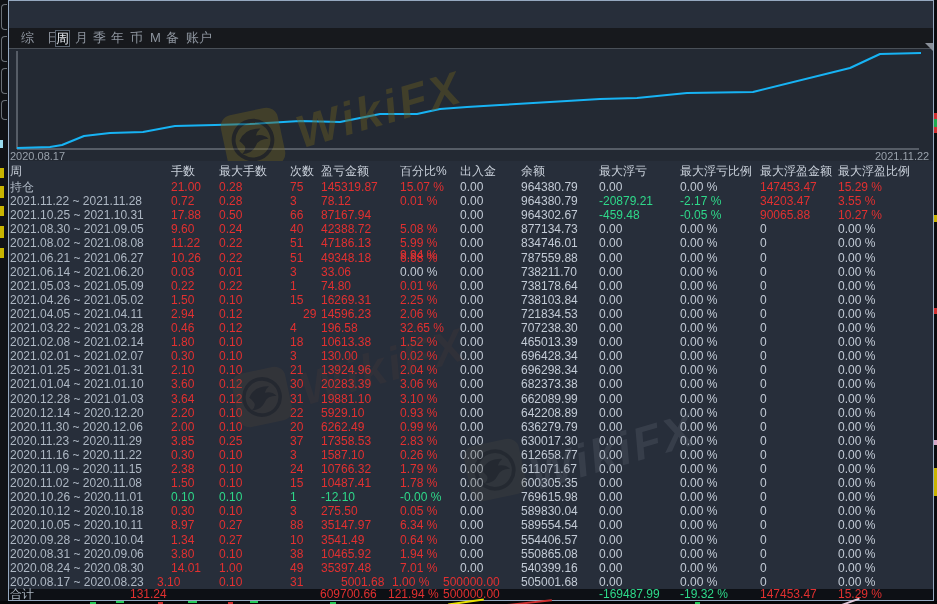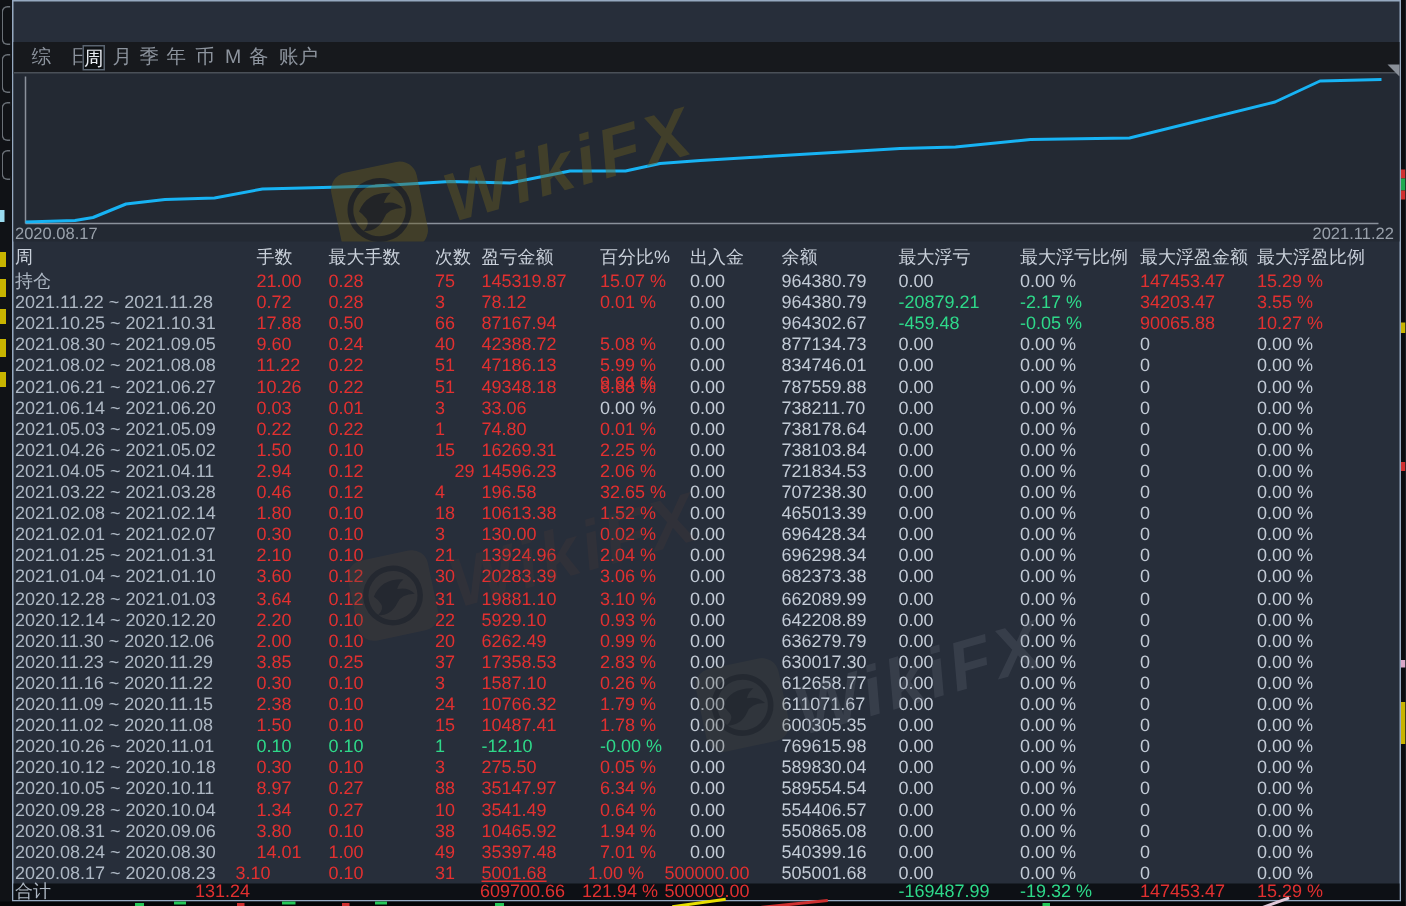--- a/index.html
+++ b/index.html
@@ -486,21 +486,21 @@
           <span class="c-white" style="left: 590px;">0.00</span>
           <span class="c-white" style="left: 671px;">0.00 %</span>
           <span class="c-white" style="left: 751px;">0</span>
           <span class="c-white" style="left: 829px;">0.00 %</span>
         </div>
         <div class="trow" style="top: 414.8px;">
           <span class="c-date" style="left: 1px;">2020.08.17 ~ 2020.08.23</span>
           <span class="c-red" style="left: 148px;">3.10</span>
           <span class="c-red" style="left: 210px;">0.10</span>
           <span class="c-red" style="left: 281px;">31</span>
-          <span class="c-red" style="left: 312px; text-decoration: underline;">5001.68</span>
+          <span class="c-red" style="left: 332px;">5001.68</span>
           <span class="c-red" style="left: 383px;">1.00 %</span>
           <span class="c-red" style="left: 434px;">500000.00</span>
           <span class="c-white" style="left: 512px;">505001.68</span>
           <span class="c-white" style="left: 590px;">0.00</span>
           <span class="c-white" style="left: 671px;">0.00 %</span>
           <span class="c-white" style="left: 751px;">0</span>
           <span class="c-white" style="left: 829px;">0.00 %</span>
         </div>
       </div>
 

